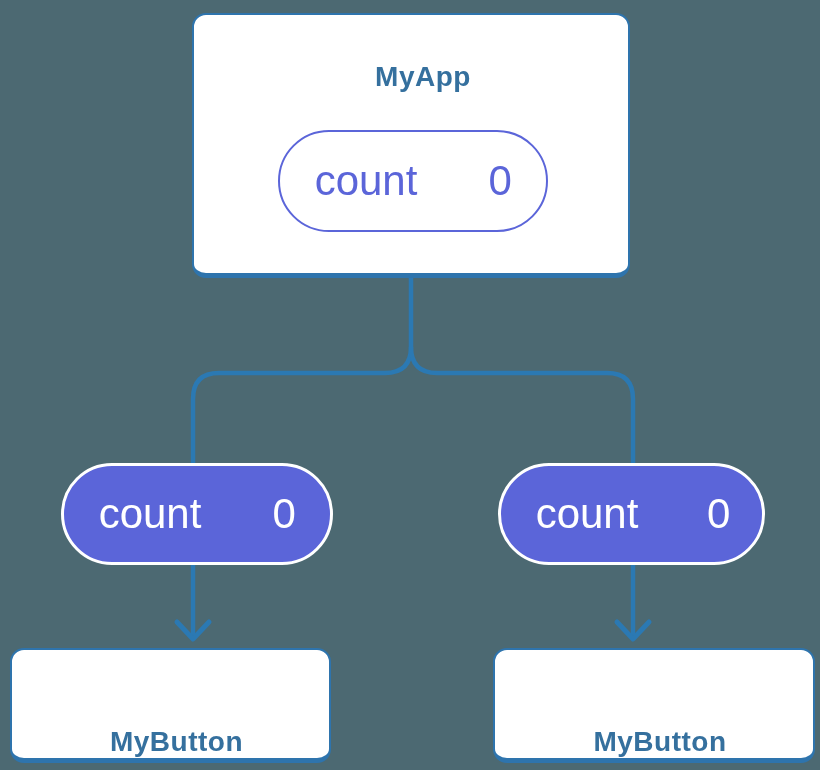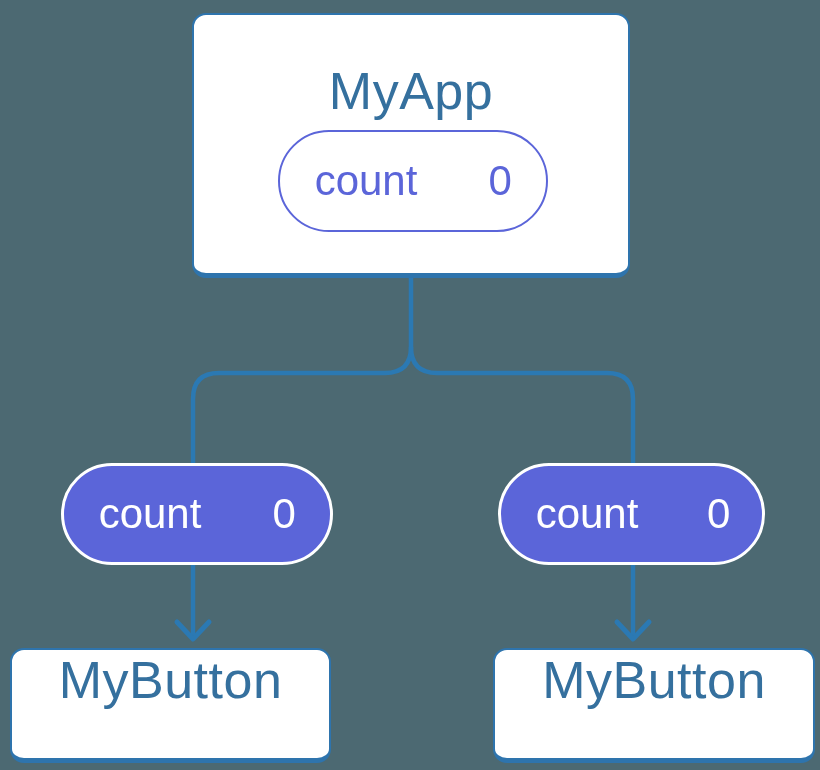--- a/index.html
+++ b/index.html
@@ -46,29 +46,30 @@
   .card {
     position: absolute;
     background: var(--card-bg);
     border: 2.5px solid var(--card-border);
     border-bottom-width: 5px;
     border-radius: 14px;
   }
   .root-card { left: 192px; top: 13px; width: 438px; height: 265px; }
   .child-card {
     top: 648px; width: 321px; height: 115px;
-    display: flex; align-items: flex-start; justify-content: center;
+    display: flex; align-items: flex-end; justify-content: center;
   }
   .child-card.left  { left: 10px; }
   .child-card.right { left: 493px; width: 322px; }
   .card-title {
     color: var(--title-text);
-    font-size: 52px;
-    font-weight: 400;
+    font-size: 28px;
+    font-weight: 700;
     letter-spacing: 0.5px;
+    margin-left: 12px;
   }
   .root-card .card-title {
     position: absolute;
     top: 46px; left: 0; width: 100%;
     text-align: center;
   }
   .pill {
     display: flex;
     align-items: center;
     height: 102px;

